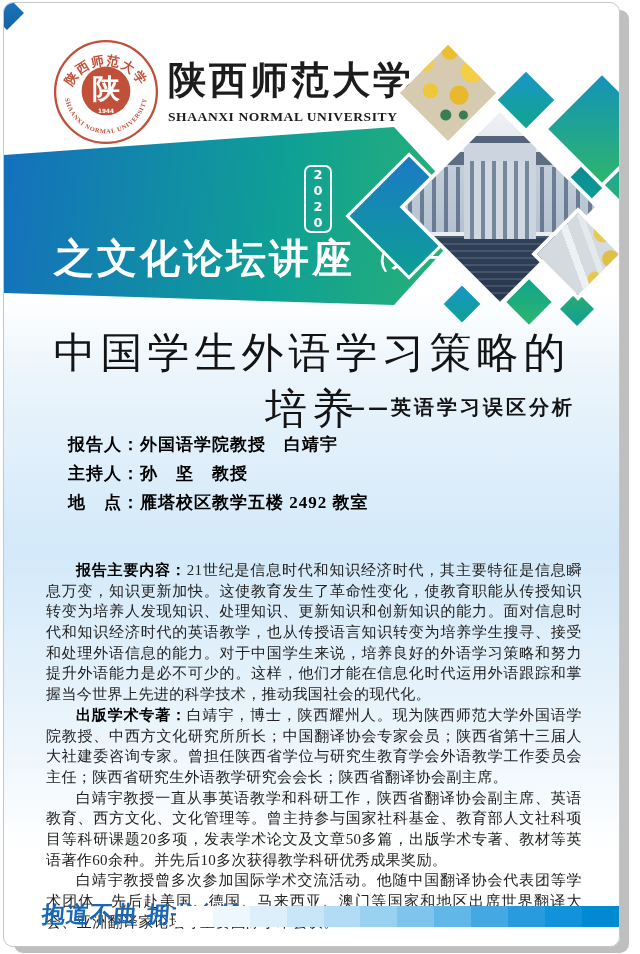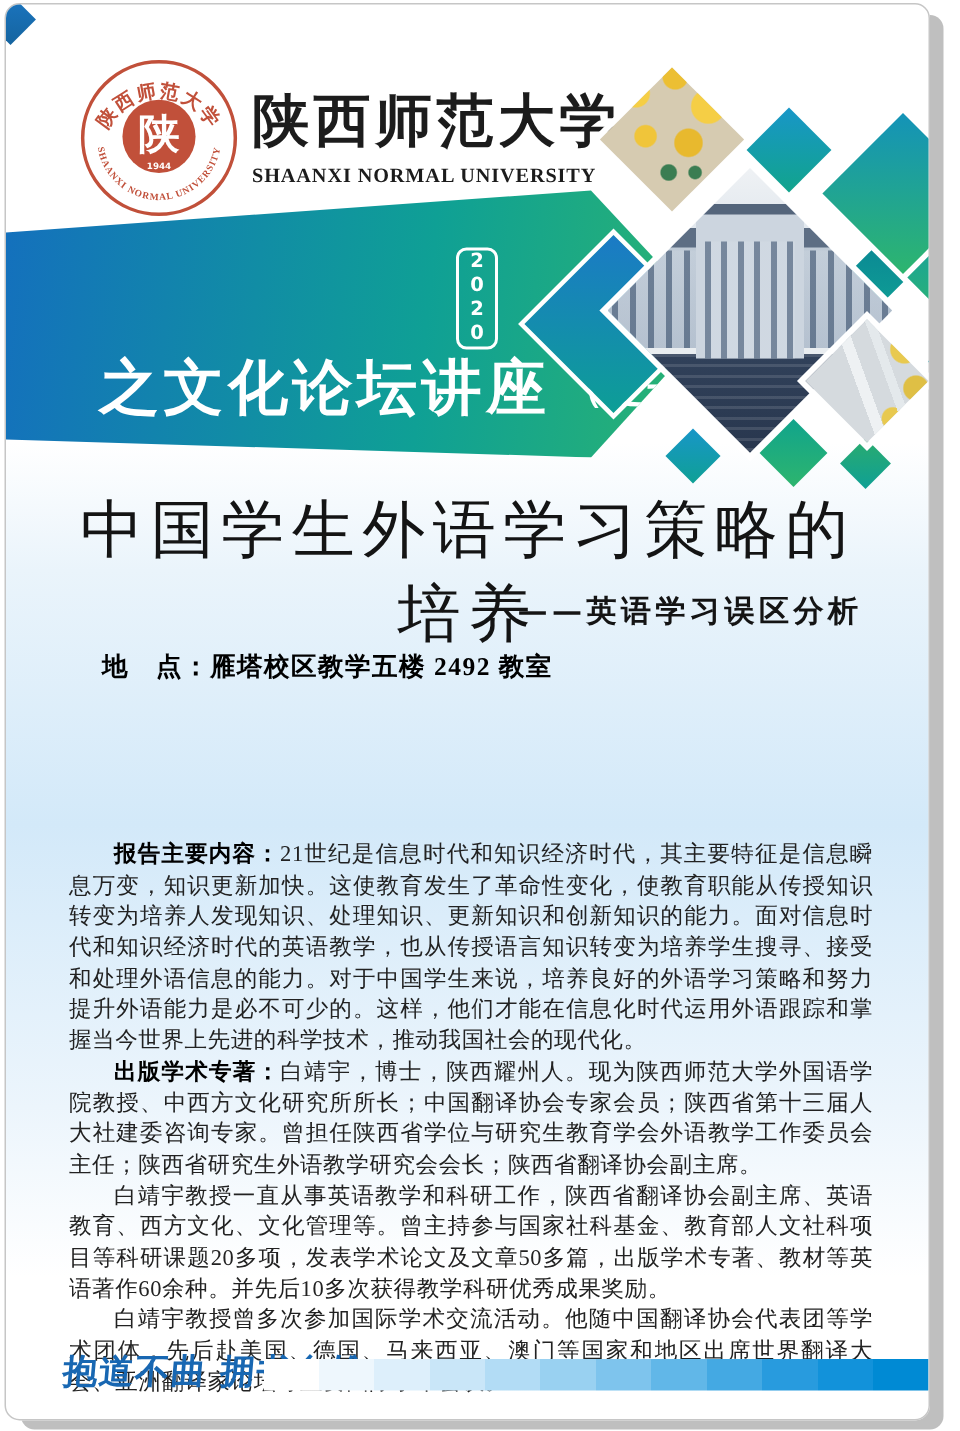--- a/index.html
+++ b/index.html
@@ -23,21 +23,21 @@
   .banner{position:absolute;left:0;top:118px;width:480px;height:192px;
     clip-path:polygon(0 17.7%,81.25% 3.1%,98.3% 48.9%,81.25% 95.8%,0 89.6%);
     background:linear-gradient(96deg,#1470bd 0%,#0fa095 58%,#2db56e 100%);z-index:3;}
   .banner-line1{position:absolute;left:70px;top:36px;font-size:46px;font-weight:800;color:#ffffff;
     letter-spacing:5px;font-family:"DejaVu Sans","Liberation Sans",sans-serif;white-space:nowrap;}
   .year-badge{position:absolute;left:300px;top:44px;width:24px;height:64px;border:2.5px solid #ffffff;
     border-radius:7px;display:flex;align-items:center;justify-content:center;
     writing-mode:vertical-rl;text-orientation:upright;color:#ffffff;font-weight:700;font-size:13px;
     letter-spacing:1px;font-family:"DejaVu Sans",sans-serif;}
   .banner-line2{position:absolute;left:50px;top:110px;display:flex;align-items:center;white-space:nowrap;
-    font-family:"DejaVu Sans","Liberation Sans",sans-serif;color:#ffffff;margin-left:12px;}
+    font-family:"DejaVu Sans","Liberation Sans",sans-serif;color:#ffffff;}
   .banner-line2 .main{font-size:40px;font-weight:800;letter-spacing:3px;}
   .banner-line2 .suffix{font-size:25px;font-weight:800;margin-left:10px;letter-spacing:2px;}
 
   
   .dm{position:absolute;transform:rotate(45deg);}
   .dm-corner{left:-9px;top:-2px;width:24px;height:24px;background:linear-gradient(135deg,#1b76c2,#15649f);z-index:2;}
   .dm-left-accent{left:357px;top:137px;width:30px;height:30px;background:linear-gradient(135deg,#2aab6e,#14a08c);z-index:2;}
   .dm-blue{left:360px;top:168px;width:84px;height:84px;border:3px solid #fff;
     background:linear-gradient(135deg,#1b7ac6,#0d9e96);z-index:4;}
   .dm-teal-small{left:502px;top:77px;width:40px;height:40px;background:linear-gradient(135deg,#1896c8,#11a48c);z-index:4;}
@@ -178,20 +178,28 @@
       <span class="main">之文化论坛讲座</span>
       <span class="suffix">（之一）</span>
     </div>
   </div>
 
   <div class="main-title">中国学生外语学习策略的培养</div>
   <div class="sub-title">——英语学习误区分析</div>
 
   <div class="info">
     <div class="info-row">
+      <span class="info-label">报告人：</span>
+      <span class="info-value">外国语学院教授　白靖宇</span>
+    </div>
+    <div class="info-row">
+      <span class="info-label">主持人：</span>
+      <span class="info-value">孙　坚　教授</span>
+    </div>
+    <div class="info-row">
       <span class="info-label">地　点：</span>
       <span class="info-value">雁塔校区教学五楼 2492 教室</span>
     </div>
   </div>
 
   <div class="body-text">
     <p>
       <span class="lead">报告主要内容：</span><span>21世纪是信息时代和知识经济时代，其主要特征是信息瞬息万变，知识更新加快。这使教育发生了革命性变化，使教育职能从传授知识转变为培养人发现知识、处理知识、更新知识和创新知识的能力。面对信息时代和知识经济时代的英语教学，也从传授语言知识转变为培养学生搜寻、接受和处理外语信息的能力。对于中国学生来说，培养良好的外语学习策略和努力提升外语能力是必不可少的。这样，他们才能在信息化时代运用外语跟踪和掌握当今世界上先进的科学技术，推动我国社会的现代化。</span>
     </p>
     <p>

